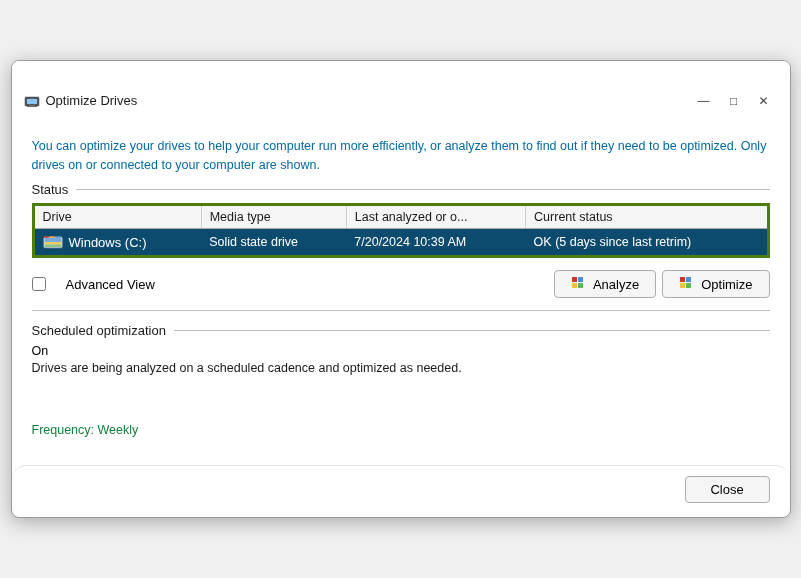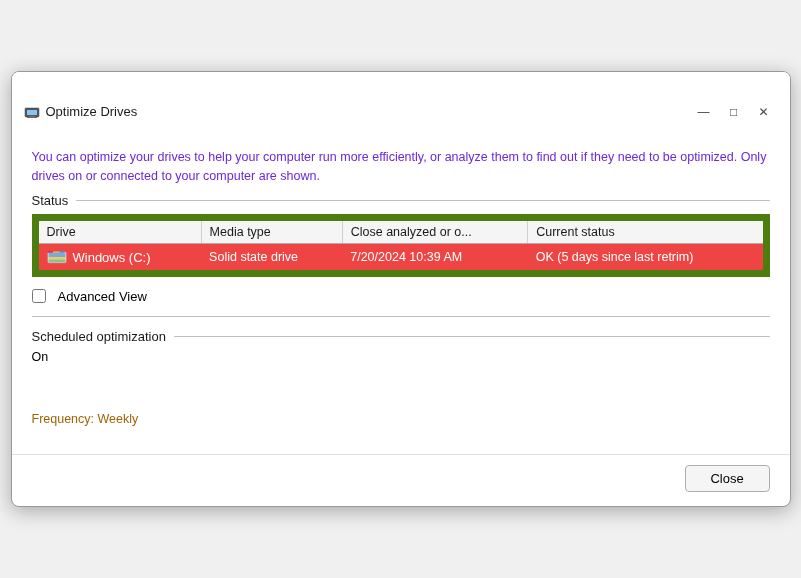--- a/index.html
+++ b/index.html
@@ -71,21 +71,21 @@
       font-size: 12px;
       color: #444;
       border-radius: 4px;
     }
 
     .content {
       padding: 16px 20px;
     }
 
     .description {
-      color: #6d28d9;
+      color: #0369a1;
       line-height: 1.5;
       margin-bottom: 8px;
       font-size: 12.5px;
     }
 
     .section-header {
       font-size: 12.5px;
       font-weight: 400;
       color: #1a1a1a;
       margin-bottom: 6px;
@@ -95,21 +95,21 @@
     }
 
     .section-header::after {
       content: '';
       flex: 1;
       height: 1px;
       background: #c0c0c0;
     }
 
     .drives-table {
-      border: 7px solid #4d7c0f;
+      border: 3px solid #4d7c0f;
       width: 100%;
       border-collapse: collapse;
       margin-bottom: 12px;
     }
 
     .drives-table thead tr {
       background: #f5f5f5;
     }
 
     .drives-table th {
@@ -127,21 +127,21 @@
       border-right: none;
     }
 
     .drives-table td {
       padding: 5px 8px;
       font-size: 12.5px;
       color: #1a1a1a;
     }
 
     .drives-table tbody tr.selected {
-      background: #ef4444;
+      background: #0c4a6e;
       color: white;
     }
 
     .drives-table tbody tr.selected td {
       color: white;
     }
 
     .drive-cell {
       display: flex;
       align-items: center;
@@ -162,21 +162,21 @@
       display: flex;
       align-items: center;
       justify-content: space-between;
       margin-bottom: 0;
       padding-bottom: 12px;
     }
 
     .checkbox-label {
       display: flex;
       align-items: flex-start;
-      gap: 12px;
+      gap: 20px;
       font-size: 12.5px;
       cursor: pointer;
     }
 
     .checkbox-label input[type="checkbox"] {
       width: 14px;
       height: 14px;
       cursor: pointer;
     }
 
@@ -227,30 +227,31 @@
     }
 
     .scheduled-desc {
       font-size: 12.5px;
       color: #1a1a1a;
       margin-bottom: 3px;
     }
 
     .scheduled-freq {
       font-size: 12.5px;
-      color: #a16207;
+      color: #15803d;
       margin-top: 48px;
     }
 
     .footer {
       display: flex;
       justify-content: flex-end;
       padding: 10px 20px 14px 20px;
       border-top: 1px solid #e0e0e0;
       margin-top: 8px;
+      border-radius: 15px;
     }
   </style>
 </head>
 <body>
 
 <div class="window">
 
   <div class="title-bar">
     <div class="title-bar-left">
       <svg class="title-icon" viewBox="0 0 16 16" fill="none">
@@ -273,21 +274,21 @@
 
     <div class="section-header">
       <span>Status</span>
     </div>
 
     <table class="drives-table">
       <thead>
         <tr>
           <th>Drive</th>
           <th>Media type</th>
-          <th>Close analyzed or o...</th>
+          <th>Last analyzed or o...</th>
           <th>Current status</th>
         </tr>
       </thead>
       <tbody class="table-body-area">
         <tr class="selected">
           <td>
             <div class="drive-cell">
               <svg class="drive-icon" viewBox="0 0 24 18" fill="none">
 
                 <rect x="1" y="3" width="22" height="13" rx="1.5" fill="#e8e8e8" stroke="#aaa" stroke-width="0.8"></rect>
@@ -306,31 +307,52 @@
           <td>OK (5 days since last retrim)</td>
         </tr>
       </tbody>
     </table>
 
     <div class="bottom-controls">
       <label class="checkbox-label">
         <input type="checkbox" style="">
         <span>Advanced View</span>
       </label>
+      <div class="button-group">
+        <button class="btn">
+          <svg width="16" height="16" viewBox="0 0 16 16">
+            <rect x="1" y="1" width="5" height="5" fill="#cc3333"></rect>
+            <rect x="7" y="1" width="5" height="5" fill="#4a90d9"></rect>
+            <rect x="1" y="7" width="5" height="5" fill="#f0c040"></rect>
+            <rect x="7" y="7" width="5" height="5" fill="#5cb85c"></rect>
+          </svg>
+          <span>Analyze</span>
+        </button>
+        <button class="btn">
+          <svg width="16" height="16" viewBox="0 0 16 16">
+            <rect x="1" y="1" width="5" height="5" fill="#cc3333"></rect>
+            <rect x="7" y="1" width="5" height="5" fill="#4a90d9"></rect>
+            <rect x="1" y="7" width="5" height="5" fill="#f0c040"></rect>
+            <rect x="7" y="7" width="5" height="5" fill="#5cb85c"></rect>
+          </svg>
+          <span>Optimize</span>
+        </button>
+      </div>
     </div>
 
     <div class="separator"></div>
 
     <div class="scheduled-section">
       <div class="section-header">
         <span>Scheduled optimization</span>
       </div>
       <div class="scheduled-header-row">
         <div class="scheduled-info">
           <div class="scheduled-status">On</div>
+          <div class="scheduled-desc">Drives are being analyzed on a scheduled cadence and optimized as needed.</div>
           <div class="scheduled-freq">Frequency: Weekly</div>
         </div>
       </div>
     </div>
   </div>
 
   <div class="footer">
     <button class="btn">
       <span>Close</span>
     </button>

